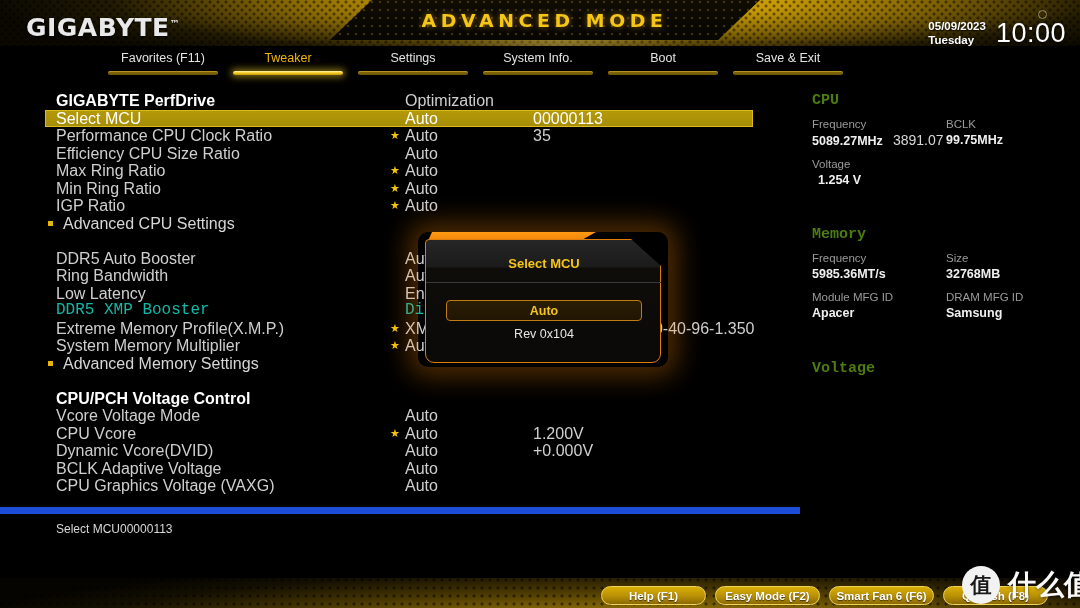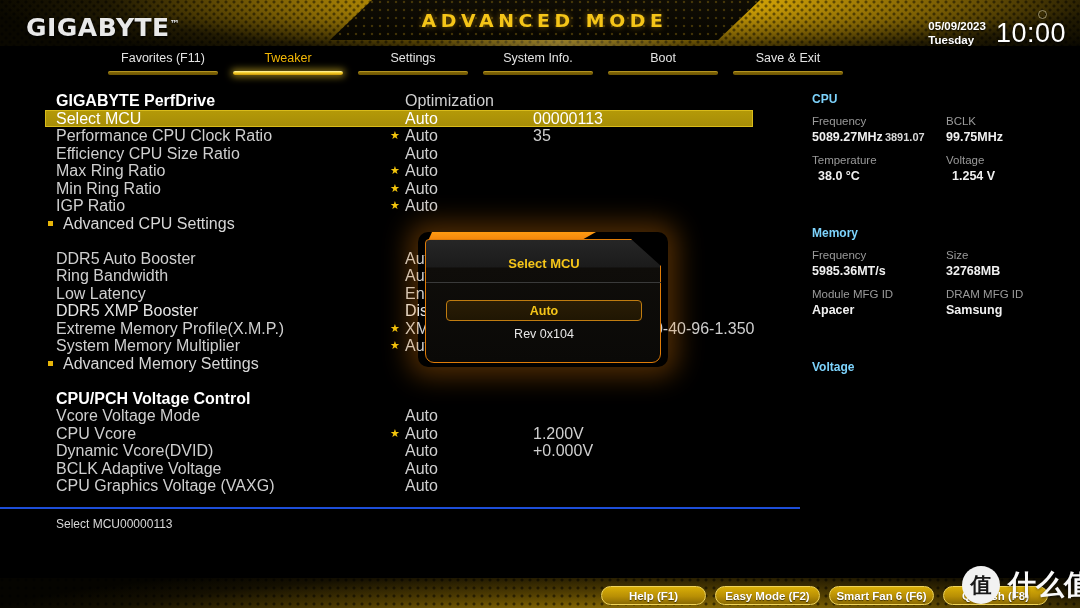--- a/index.html
+++ b/index.html
@@ -85,52 +85,52 @@
 
   
   .list { position: absolute; left: 0; top: 92px; width: 800px; height: 415px; }
   .row { position: relative; height: 17.5px; line-height: 17.5px; display: flex; align-items: center; }
   .row .rname { position: absolute; left: 56px; font-size: 16px; color: #cfcfcf; white-space: nowrap; }
   .row .rval  { position: absolute; left: 405px; font-size: 16px; color: #cfcfcf; white-space: nowrap; }
   .row .rextra{ position: absolute; left: 533px; font-size: 16px; color: #cfcfcf; white-space: nowrap; }
   .row .star  { position: absolute; left: 390px; top: 3px; color: #f2c40c; font-size: 11px; line-height: 11px; }
   .row.head .rname { color: #fff; font-weight: 700; }
   .row.head .rval  { color: #cfcfcf; }
-  .row.dim .rname, .row.dim .rval { color: #e5e5e5; }
+  .row.dim .rname, .row.dim .rval { color: #14b8a6; font-family: Liberation Mono, monospace; }
   .row.sub .rname { left: 63px; color: #d6d6d6; }
   .row.sub .bullet {
     position: absolute; left: 48px; top: 6px; width: 5px; height: 5px; background: #e8b60a;
   }
   .row.selected {
     background: linear-gradient(180deg,#b59a08 0%, #a58c07 100%);
     width: 708px; margin-left: 45px;
     box-shadow: 0 0 0 1px #d9bb1a inset;
   }
   .row.selected .rname { left: 11px; color: #fff; }
   .row.selected .rval  { left: 360px; color: #fff; }
   .row.selected .rextra{ left: 488px; color: #fff; }
   .spacer { height: 17.5px; }
 
   
   .helpbar {
     position: absolute; left: 0; top: 507px; width: 800px; height: 34px;
-    border-top: 2px solid #1d4ed8;
+    border-top: 7px solid #1d4ed8;
     text-decoration: underline;
   }
   .helpbar .htext { position: absolute; left: 56px; top: 8px; font-size: 12px; color: #d8d8d8; }
 
   
   .panel { position: absolute; left: 812px; top: 92px; width: 268px; height: 420px; }
   .pgroup { position: absolute; left: 0; width: 268px; }
-  .ptitle { font-size: 12px; font-weight: 700; color: #7dd3fc; margin-bottom: 8px; }
+  .ptitle { font-size: 15px; font-weight: 700; color: #4d7c0f; margin-bottom: 8px; font-family: Liberation Mono, monospace; }
   .pgrid { display: flex; flex-wrap: wrap; }
   .pcell { width: 134px; margin-bottom: 7px; }
   .plab { font-size: 11.5px; color: #9a9a9a; line-height: 15px; }
   .pval { font-size: 12.5px; color: #f0f0f0; line-height: 17px; font-weight: 600; }
-  .pval .sub { font-size: 11px; font-weight: 700; color: #d8d8d8; margin-left: 2px; }
+  .pval .sub { font-size: 14px; font-weight: 400; color: #d8d8d8; margin-left: 10px; }
   .pcell.ind .pval { padding-left: 6px; }
 
   
   .dlg-wrap { position: absolute; left: 418px; top: 232px; width: 250px; height: 135px; }
   .dlg-glow {
     position: absolute; left: 0; top: 0; width: 250px; height: 135px;
     box-shadow: 0 0 26px 10px rgba(255,140,10,.30);
     border-radius: 10px;
   }
   .dlg-topbar {
@@ -354,24 +354,20 @@
     <div class="pgroup" style="top:0">
       <div class="ptitle">CPU</div>
       <div class="pgrid">
         <div class="pcell">
           <div class="plab">Frequency</div>
           <div class="pval"><span>5089.27MHz</span><span class="sub">3891.07</span></div>
         </div>
         <div class="pcell">
           <div class="plab">BCLK</div>
           <div class="pval">99.75MHz</div>
-        </div>
-        <div class="pcell ind">
-          <div class="plab">Temperature</div>
-          <div class="pval">38.0 °C</div>
         </div>
         <div class="pcell ind">
           <div class="plab">Voltage</div>
           <div class="pval">1.254 V</div>
         </div>
       </div>
     </div>
 
     <div class="pgroup" style="top:134px">
       <div class="ptitle">Memory</div>

